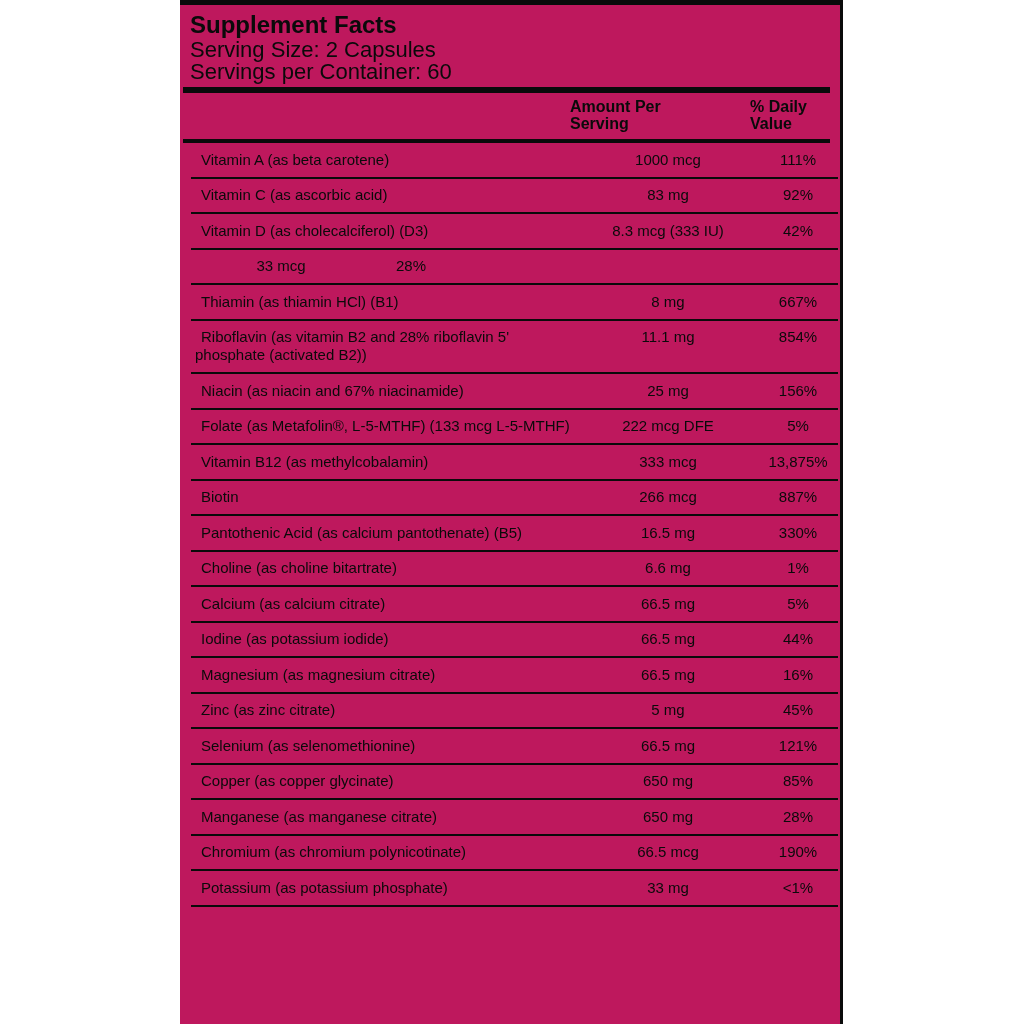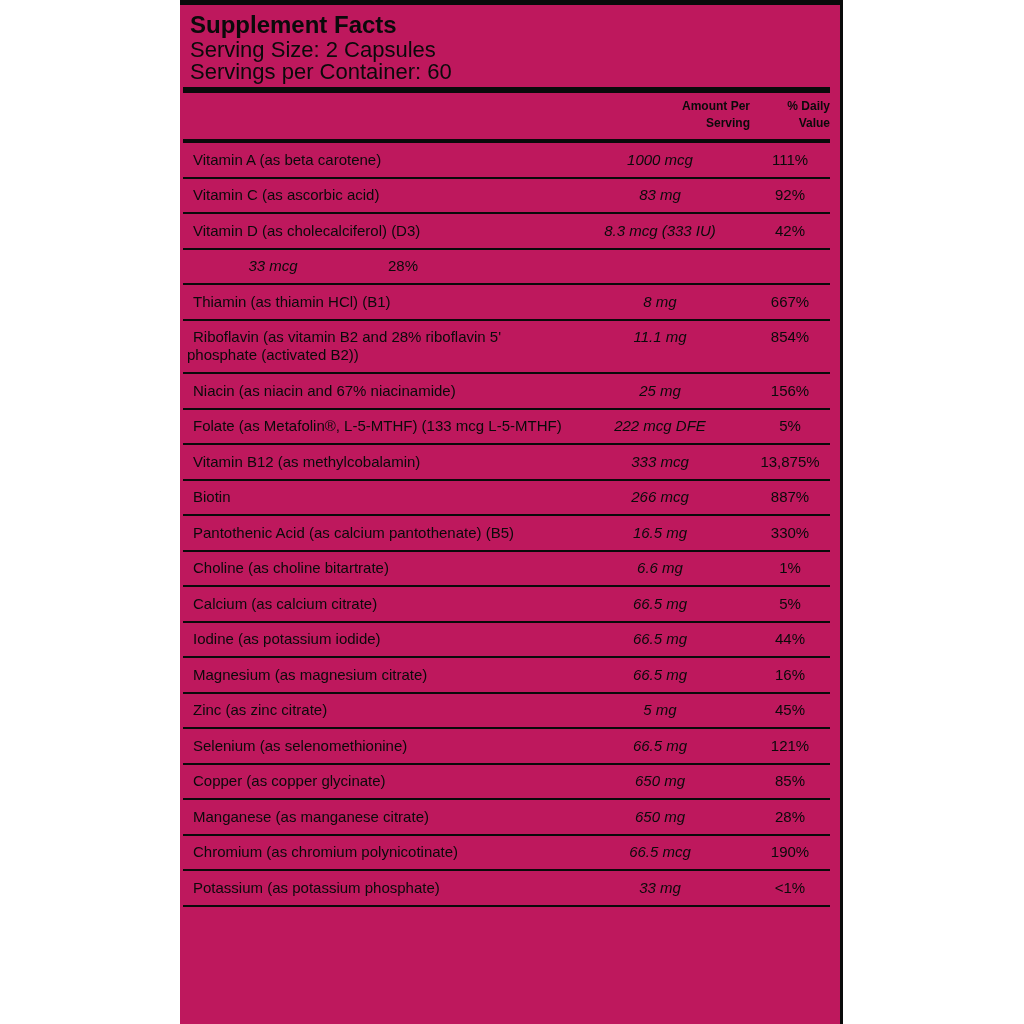--- a/index.html
+++ b/index.html
@@ -55,28 +55,28 @@
   .colheads {
     margin-left: 3px;
     width: 647px;
     display: flex;
     align-items: flex-end;
     padding: 5px 0 7px 0;
   }
   .colheads .spacer { width: 387px; }
   .colhead {
     font-weight: bold;
-    font-size: 12px;
+    font-size: 16px;
     line-height: 17px;
-    text-align: right;
+    text-align: left;
   }
   .colhead.amount { width: 180px; }
   .colhead.dv { width: 80px; }
   .rows {
-    margin-left: 3px;
+    margin-left: 11px;
     width: 647px;
   }
   .row {
     display: flex;
     align-items: flex-start;
     border-bottom: 2px solid #0a0a0a;
     padding: 7.5px 0 8px 0;
   }
   .cell {
     font-size: 15px;
@@ -84,21 +84,20 @@
   }
   .cell.name {
     width: 383px;
     padding-left: 4px;
     text-indent: 6px;
     text-align: left;
   }
   .cell.amount {
     width: 180px;
     text-align: center;
-    font-style: italic;
   }
   .cell.dv {
     width: 80px;
     text-align: center;
   }
 </style>
 </head>
 <body>
 
 <div class="label">

